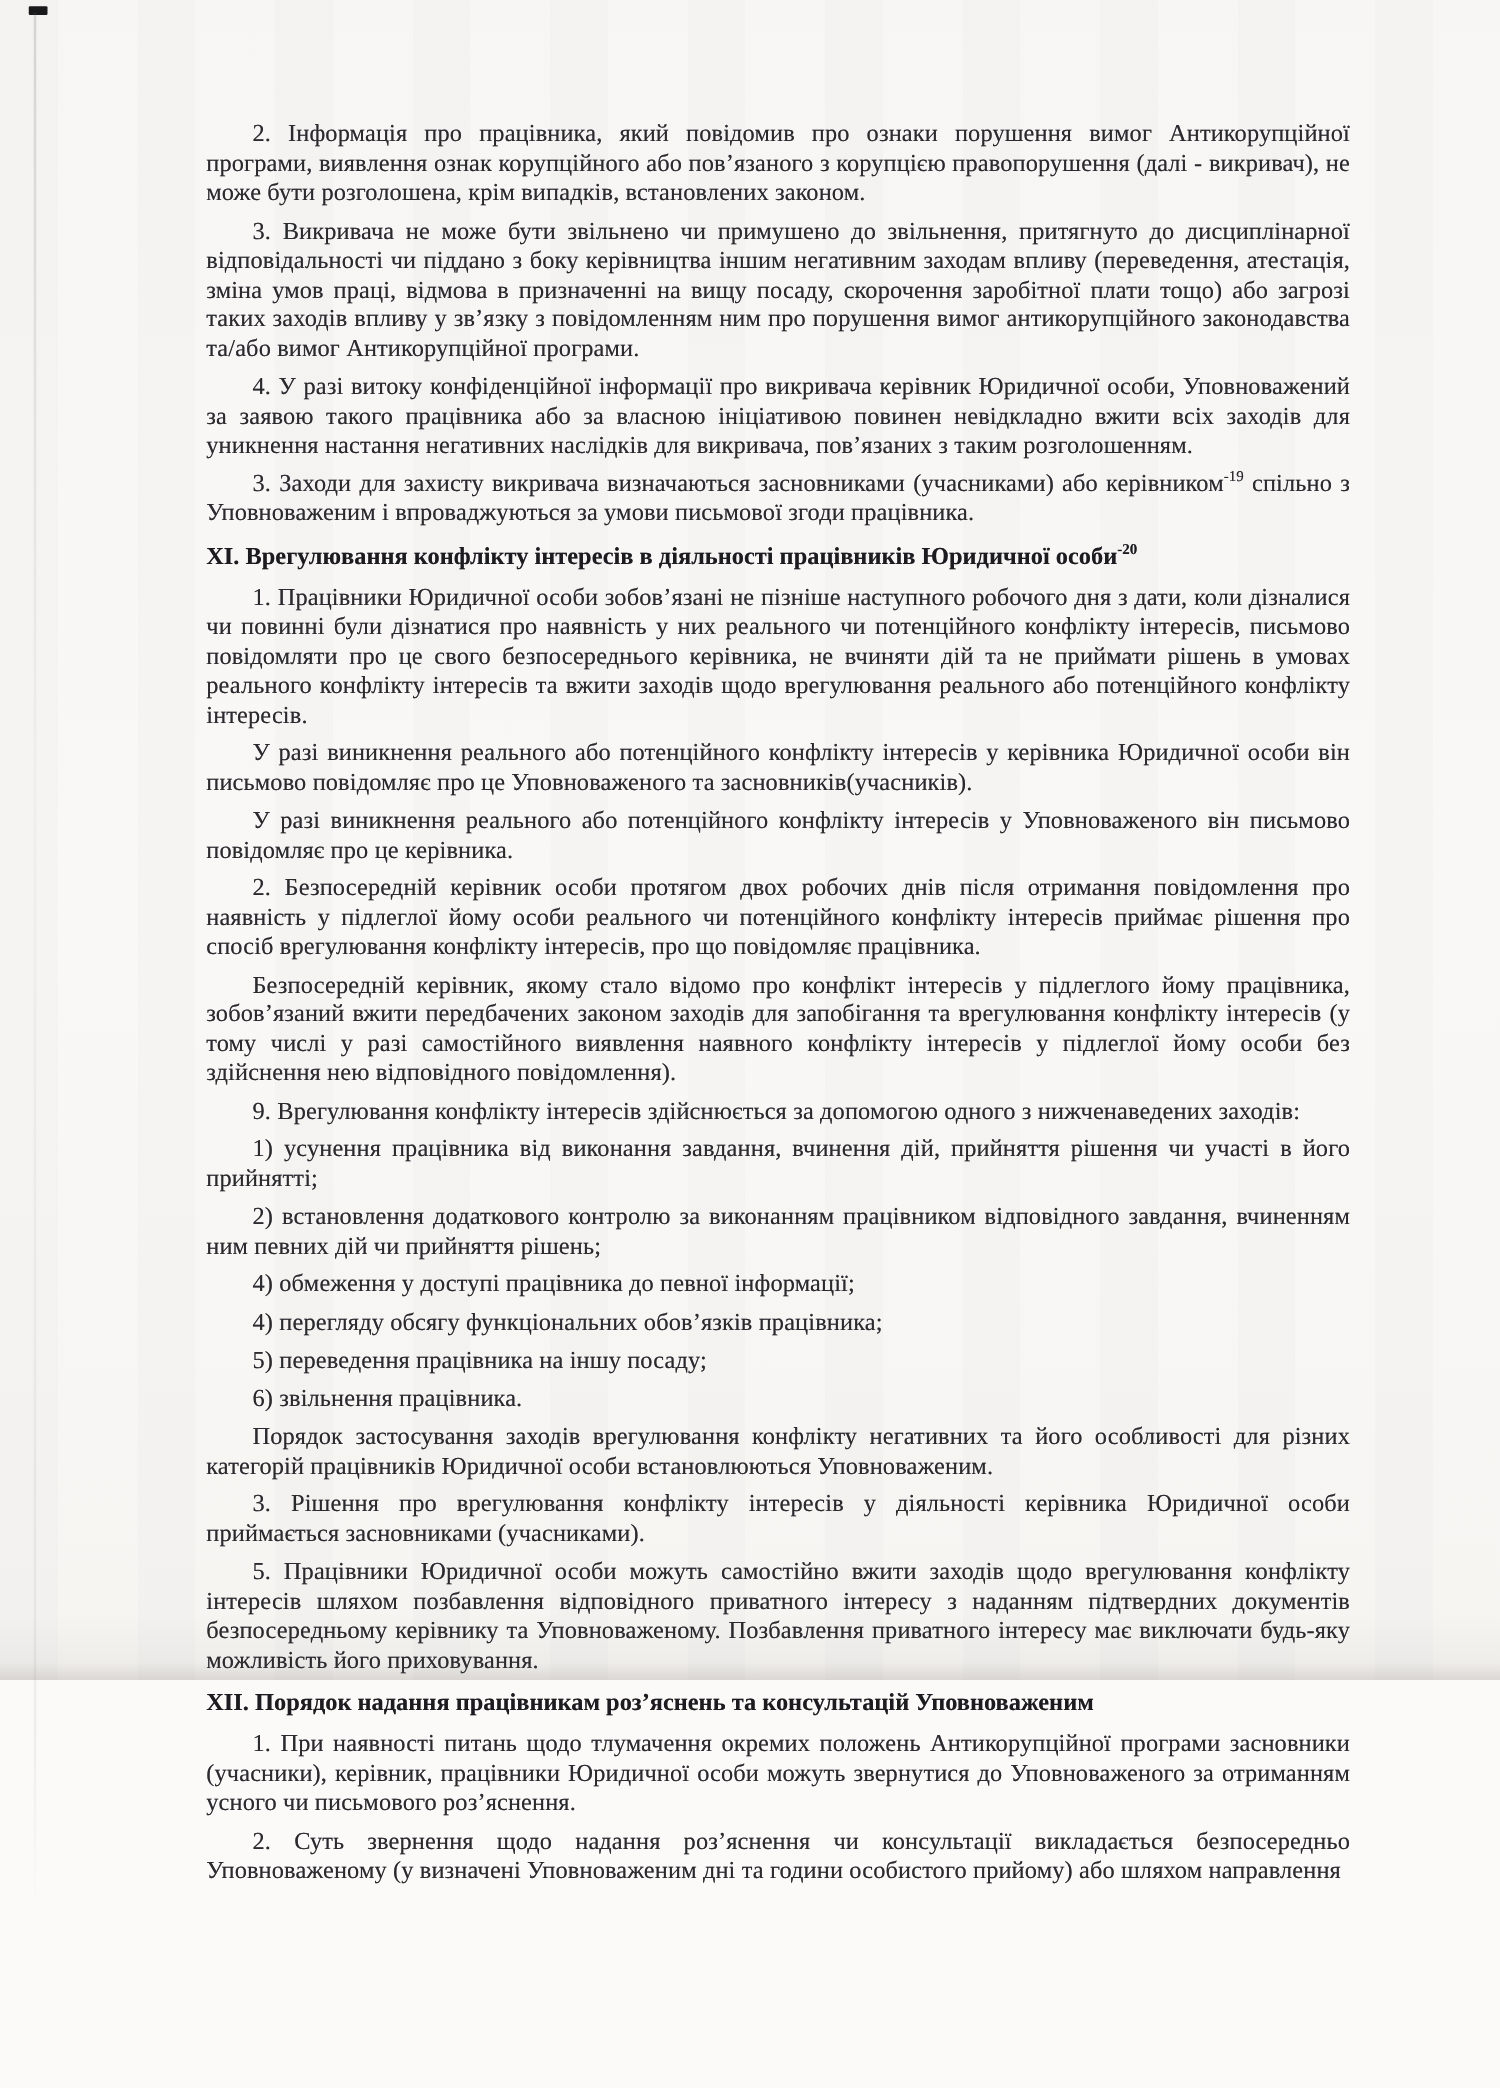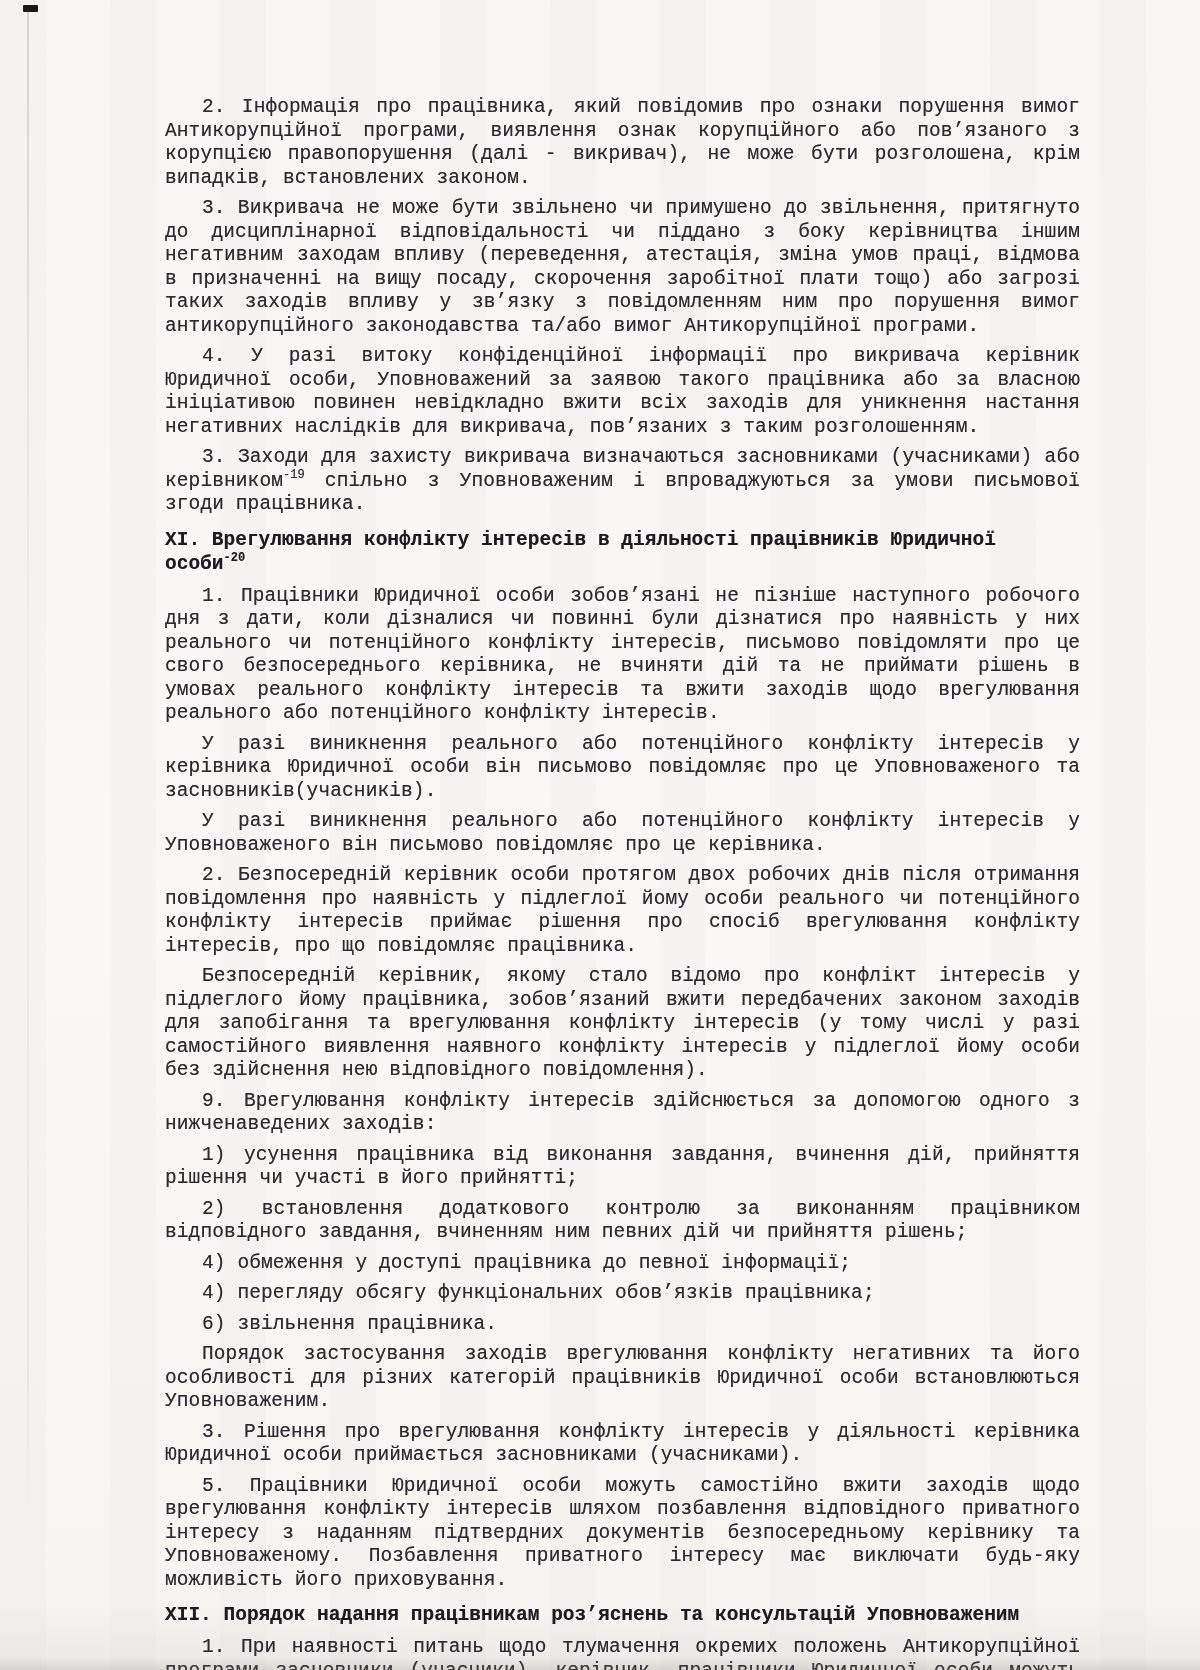--- a/index.html
+++ b/index.html
@@ -6,23 +6,23 @@
     margin: 0;
     padding: 0;
     width: 1200px;
     height: 1670px;
     overflow: hidden;
     background: #fbfaf8;
   }
   .scan-page {
     position: relative;
     width: 1200px;
-    height: 1670px;
+    height: 1344px;
     background: linear-gradient(180deg, #f7f6f4 0%, #f9f8f6 55%, #f6f5f2 96%, #eceae7 100%);
-    font-family: Liberation Mono, monospace;
+    font-family: Liberation Serif, serif;
     color: #2a2a2f;
   }
   
   .scan-page::before {
     content: "";
     position: absolute;
     inset: 0;
     background: repeating-linear-gradient(90deg,
       rgba(60,60,70,0.018) 0px, rgba(60,60,70,0.018) 46px,
       rgba(255,255,255,0.02) 46px, rgba(255,255,255,0.02) 110px);
@@ -110,30 +110,32 @@
     <p class="para">9. Врегулювання конфлікту інтересів здійснюється за допомогою одного з нижченаведених заходів:</p>
 
     <p class="para">1) усунення працівника від виконання завдання, вчинення дій, прийняття рішення чи участі в його прийнятті;</p>
 
     <p class="para">2) встановлення додаткового контролю за виконанням працівником відповідного завдання, вчиненням ним певних дій чи прийняття рішень;</p>
 
     <p class="para">4) обмеження у доступі працівника до певної інформації;</p>
 
     <p class="para">4) перегляду обсягу функціональних обов’язків працівника;</p>
 
+    <p class="para">5) переведення працівника на іншу посаду;</p>
 
     <p class="para">6) звільнення працівника.</p>
 
     <p class="para">Порядок застосування заходів врегулювання конфлікту негативних та його особливості для різних категорій працівників Юридичної особи встановлюються Уповноваженим.</p>
 
     <p class="para">3. Рішення про врегулювання конфлікту інтересів у діяльності керівника Юридичної особи приймається засновниками (учасниками).</p>
 
     <p class="para">5. Працівники Юридичної особи можуть самостійно вжити заходів щодо врегулювання конфлікту інтересів шляхом позбавлення відповідного приватного інтересу з наданням підтвердних документів безпосередньому керівнику та Уповноваженому. Позбавлення приватного інтересу має виключати будь-яку можливість його приховування.</p>
 
     <h2 class="heading">XII. Порядок надання працівникам роз’яснень та консультацій Уповноваженим</h2>
 
     <p class="para">1. При наявності питань щодо тлумачення окремих положень Антикорупційної програми засновники (учасники), керівник, працівники Юридичної особи можуть звернутися до Уповноваженого за отриманням усного чи письмового роз’яснення.</p>
 
+    <p class="para">2. Суть звернення щодо надання роз’яснення чи консультації викладається безпосередньо Уповноваженому (у визначені Уповноваженим дні та години особистого прийому) або шляхом направлення</p>
 
   </div>
 
   <div class="page-bottom-shadow"></div>
 </div>
 
 </body></html>

